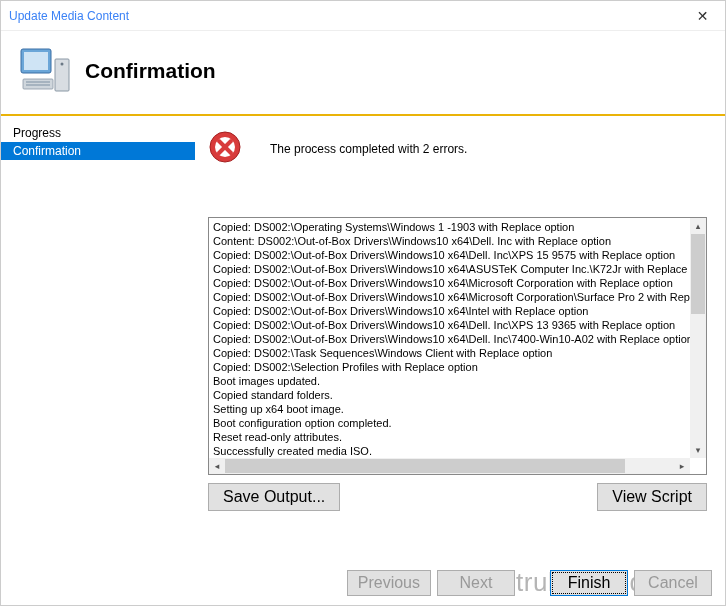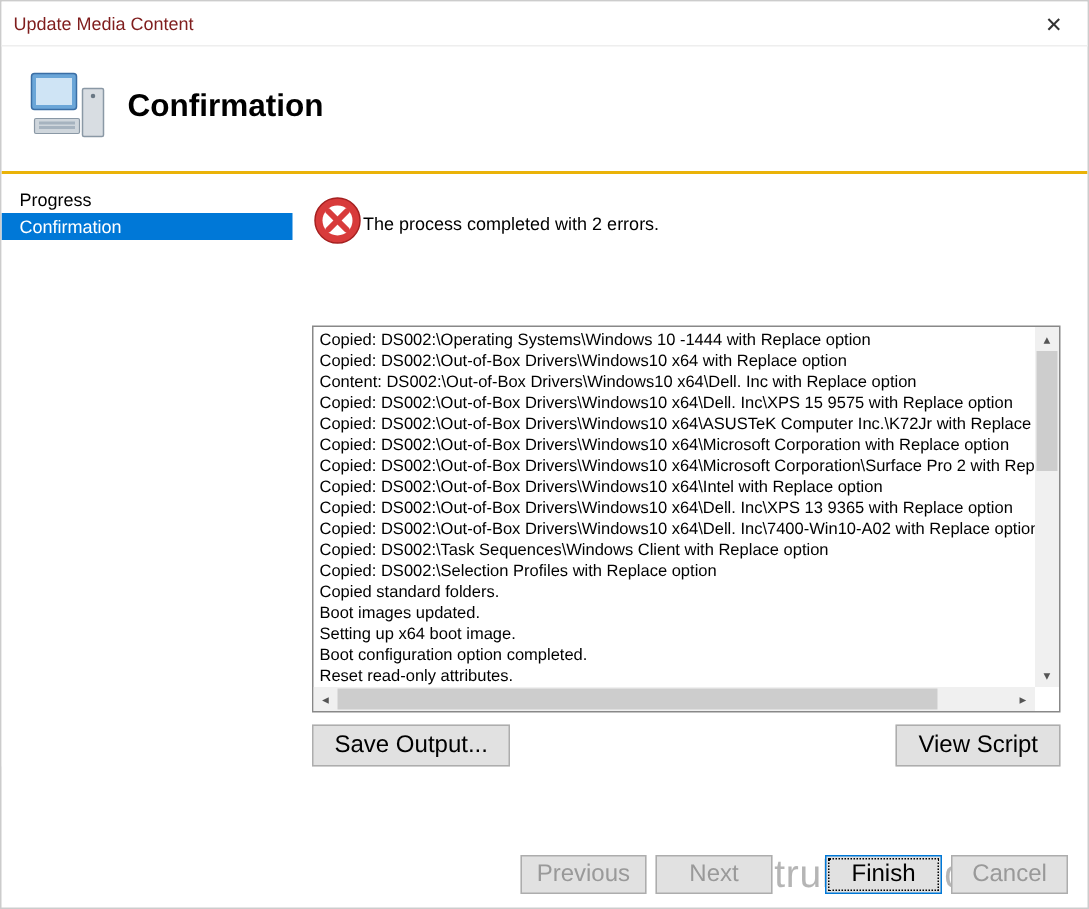--- a/index.html
+++ b/index.html
@@ -14,21 +14,21 @@
   }
   .titlebar {
     display: flex;
     justify-content: space-between;
     align-items: center;
     height: 30px;
     padding: 0 0 0 8px;
     background: #fff;
     border-bottom: 1px solid #eee;
   }
-  .titlebar-title { color: #7f1d1d; font-size: 12px; }
+  .titlebar-title { color: #3b82f6; font-size: 12px; }
   .titlebar-close {
     width: 45px; height: 30px;
     display: flex; align-items: center; justify-content: center;
     font-size: 14px; color: #333;
   }
   .header {
     display: flex;
     align-items: center;
     padding: 14px 18px 18px 18px;
     gap: 14px;
@@ -57,21 +57,21 @@
   }
   .content {
     flex: 1;
     padding: 10px 18px 0 12px;
     display: flex;
     flex-direction: column;
   }
   .status-row {
     display: flex;
     align-items: center;
-    gap: 0;
+    gap: 28px;
     margin-bottom: 50px;
     margin-top: 4px;
   }
   .status-icon svg { width: 34px; height: 34px; }
   .status-text { font-size: 12px; color: #000; }
   .output-box {
     border: 1px solid #888;
     background: #fff;
     height: 258px;
     overflow: hidden;
@@ -200,34 +200,33 @@
           <circle cx="17" cy="17" r="10" fill="#fff"></circle>
           <line x1="11" y1="11" x2="23" y2="23" stroke="#d83b3b" stroke-width="4" stroke-linecap="round"></line>
           <line x1="23" y1="11" x2="11" y2="23" stroke="#d83b3b" stroke-width="4" stroke-linecap="round"></line>
         </svg>
       </div>
       <div class="status-text">The process completed with 2 errors.</div>
     </div>
 
     <div class="output-box">
       <div class="output-inner" id="output-inner">
-          <div class="output-line">Copied: DS002:\Operating Systems\Windows 10 -1444 with Replace option</div>
-          <div class="output-line">Copied: DS002:\Out-of-Box Drivers\Windows10 x64 with Replace option</div>
+          <div class="output-line">Copied: DS002:\Operating Systems\Windows 1 -1903 with Replace option</div>
           <div class="output-line">Content: DS002:\Out-of-Box Drivers\Windows10 x64\Dell. Inc with Replace option</div>
           <div class="output-line">Copied: DS002:\Out-of-Box Drivers\Windows10 x64\Dell. Inc\XPS 15 9575 with Replace option</div>
           <div class="output-line">Copied: DS002:\Out-of-Box Drivers\Windows10 x64\ASUSTeK Computer Inc.\K72Jr with Replace o</div>
           <div class="output-line">Copied: DS002:\Out-of-Box Drivers\Windows10 x64\Microsoft Corporation with Replace option</div>
           <div class="output-line">Copied: DS002:\Out-of-Box Drivers\Windows10 x64\Microsoft Corporation\Surface Pro 2 with Repla</div>
           <div class="output-line">Copied: DS002:\Out-of-Box Drivers\Windows10 x64\Intel with Replace option</div>
           <div class="output-line">Copied: DS002:\Out-of-Box Drivers\Windows10 x64\Dell. Inc\XPS 13 9365 with Replace option</div>
           <div class="output-line">Copied: DS002:\Out-of-Box Drivers\Windows10 x64\Dell. Inc\7400-Win10-A02 with Replace option</div>
           <div class="output-line">Copied: DS002:\Task Sequences\Windows Client with Replace option</div>
           <div class="output-line">Copied: DS002:\Selection Profiles with Replace option</div>
+          <div class="output-line">Boot images updated.</div>
           <div class="output-line">Copied standard folders.</div>
-          <div class="output-line">Boot images updated.</div>
           <div class="output-line">Setting up x64 boot image.</div>
           <div class="output-line">Boot configuration option completed.</div>
           <div class="output-line">Reset read-only attributes.</div>
           <div class="output-line">Successfully created media ISO.</div>
         </div>
       <div class="vscrollbar">
         <div class="vscroll-arrow">▴</div>
         <div class="vscroll-track">
           <div class="vscroll-thumb"></div>
         </div>

